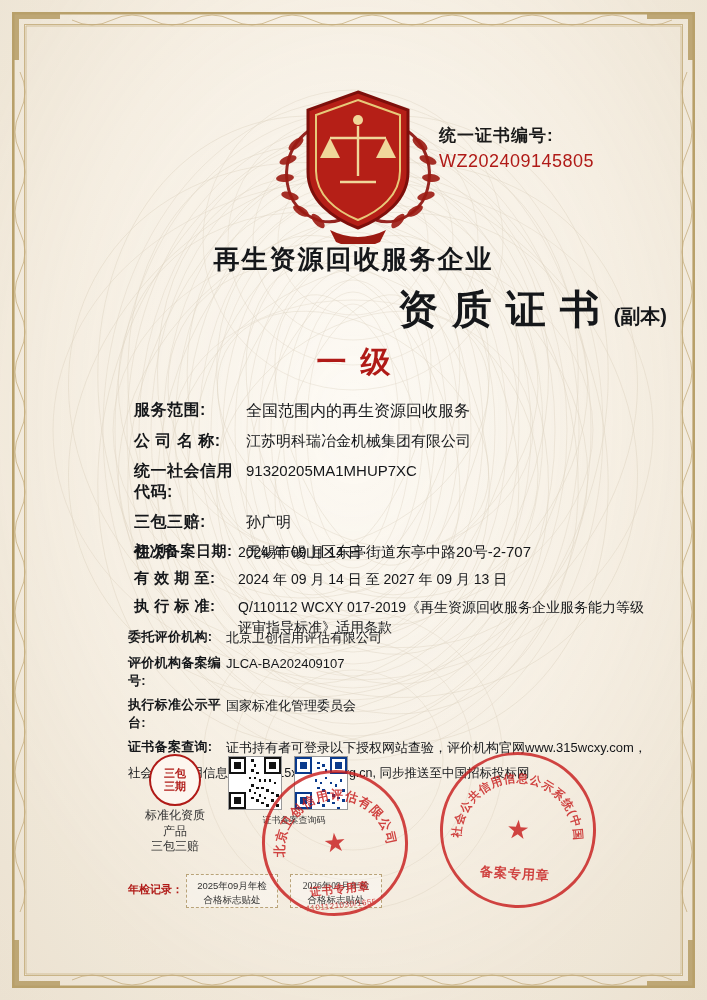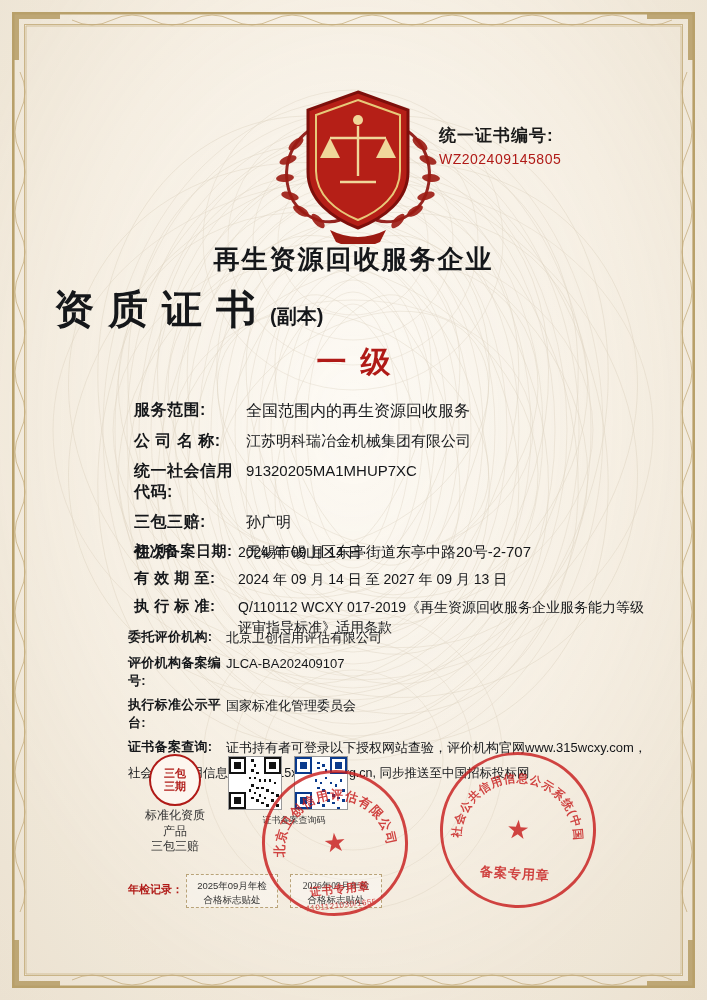--- a/index.html
+++ b/index.html
@@ -43,29 +43,29 @@
     position:absolute;left:228px;top:50px;width:180px;height:160px;
   }
   
   .cert-no{
     position:absolute;right:8px;top:90px;text-align:left;width:220px;margin-left:30px;
   }
   .cert-no .label{
     font-size:17px;color:#1a1a1a;font-weight:bold;letter-spacing:1px;
   }
   .cert-no .value{
-    font-size:14px;color:#b01a17;margin-top:4px;letter-spacing:.5px;
+    font-size:18px;color:#b01a17;margin-top:4px;letter-spacing:.5px;
   }
   
   .t1{
     position:absolute;top:208px;left:0;width:627px;text-align:center;
     font-size:26px;font-weight:bold;color:#15171a;letter-spacing:2px;
   }
   .t2{
-    position:absolute;top:248px;left:0;width:627px;text-align:left;
+    position:absolute;top:248px;left:0;width:627px;text-align:right;
     font-size:40px;font-weight:bold;color:#15171a;letter-spacing:14px;
     text-indent:14px;
   }
   .t2 .sub{
     font-size:20px;font-weight:bold;letter-spacing:0px;
   }
   .t3{
     position:absolute;top:308px;left:0;width:627px;text-align:center;
     font-size:30px;font-weight:bold;color:#b01a17;letter-spacing:14px;
     text-indent:14px;

